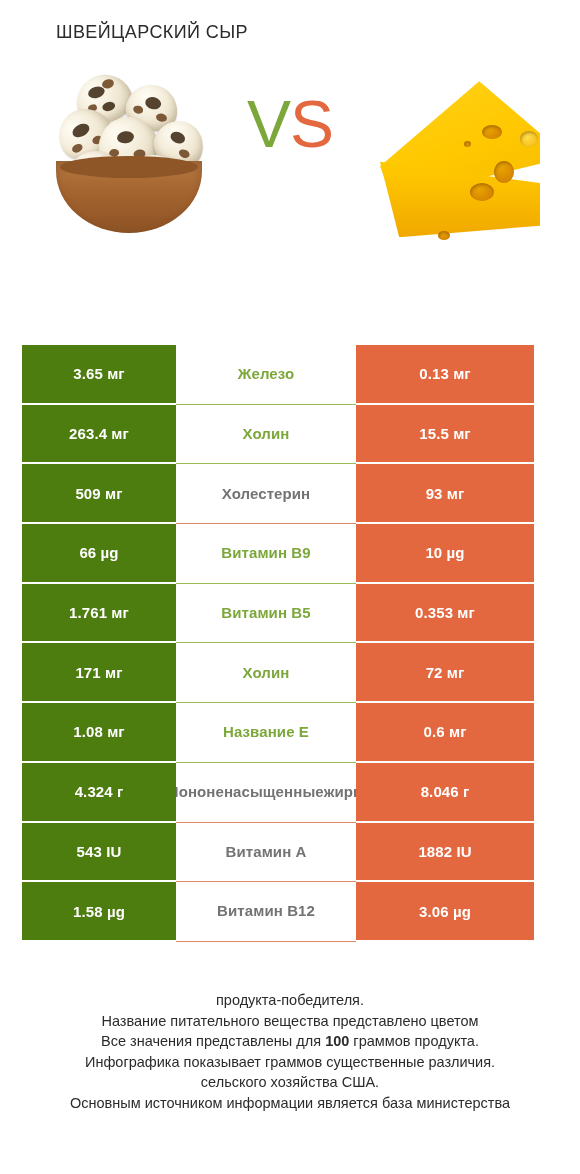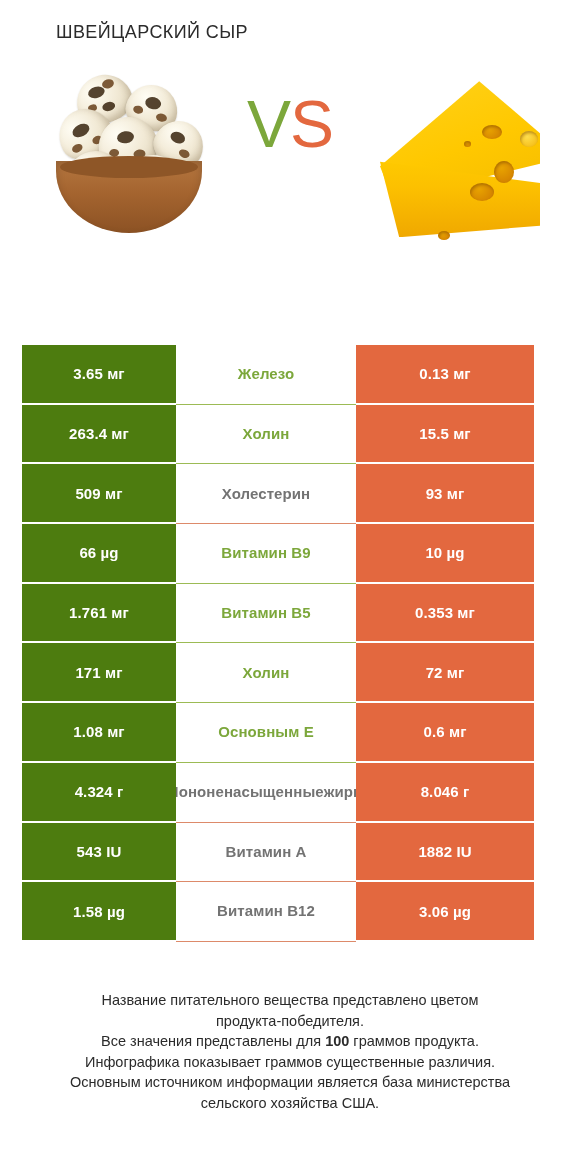--- a/index.html
+++ b/index.html
@@ -295,21 +295,21 @@
     <div class="row green">
       <div class="cell left">171 мг</div>
       <div class="cell mid">
         <span class="lbl">Холин</span>
       </div>
       <div class="cell right">72 мг</div>
     </div>
     <div class="row green">
       <div class="cell left">1.08 мг</div>
       <div class="cell mid">
-        <span class="lbl">Основным E</span>
+        <span class="lbl">Название E</span>
       </div>
       <div class="cell right">0.6 мг</div>
     </div>
     <div class="row orange wrap">
       <div class="cell left">4.324 г</div>
       <div class="cell mid">
         <span class="lbl">Мононенасыщенные</span>
         <span class="lbl lbl2">жиры</span>
       </div>
       <div class="cell right">8.046 г</div>
@@ -324,19 +324,19 @@
     <div class="row orange">
       <div class="cell left">1.58 µg</div>
       <div class="cell mid">
         <span class="lbl">Витамин B12</span>
       </div>
       <div class="cell right">3.06 µg</div>
     </div>
   </div>
 
 <div class="footer">
+  <p>продукта-победителя.</p>
   <p>Название питательного вещества представлено цветом</p>
-  <p>продукта-победителя.</p>
   <p><span>Все значения представлены для </span><b>100</b><span> граммов продукта.</span></p>
   <p>Инфографика показывает граммов существенные различия.</p>
+  <p>сельского хозяйства США.</p>
   <p>Основным источником информации является база министерства</p>
-  <p>сельского хозяйства США.</p>
 </div>
 
 </body></html>

